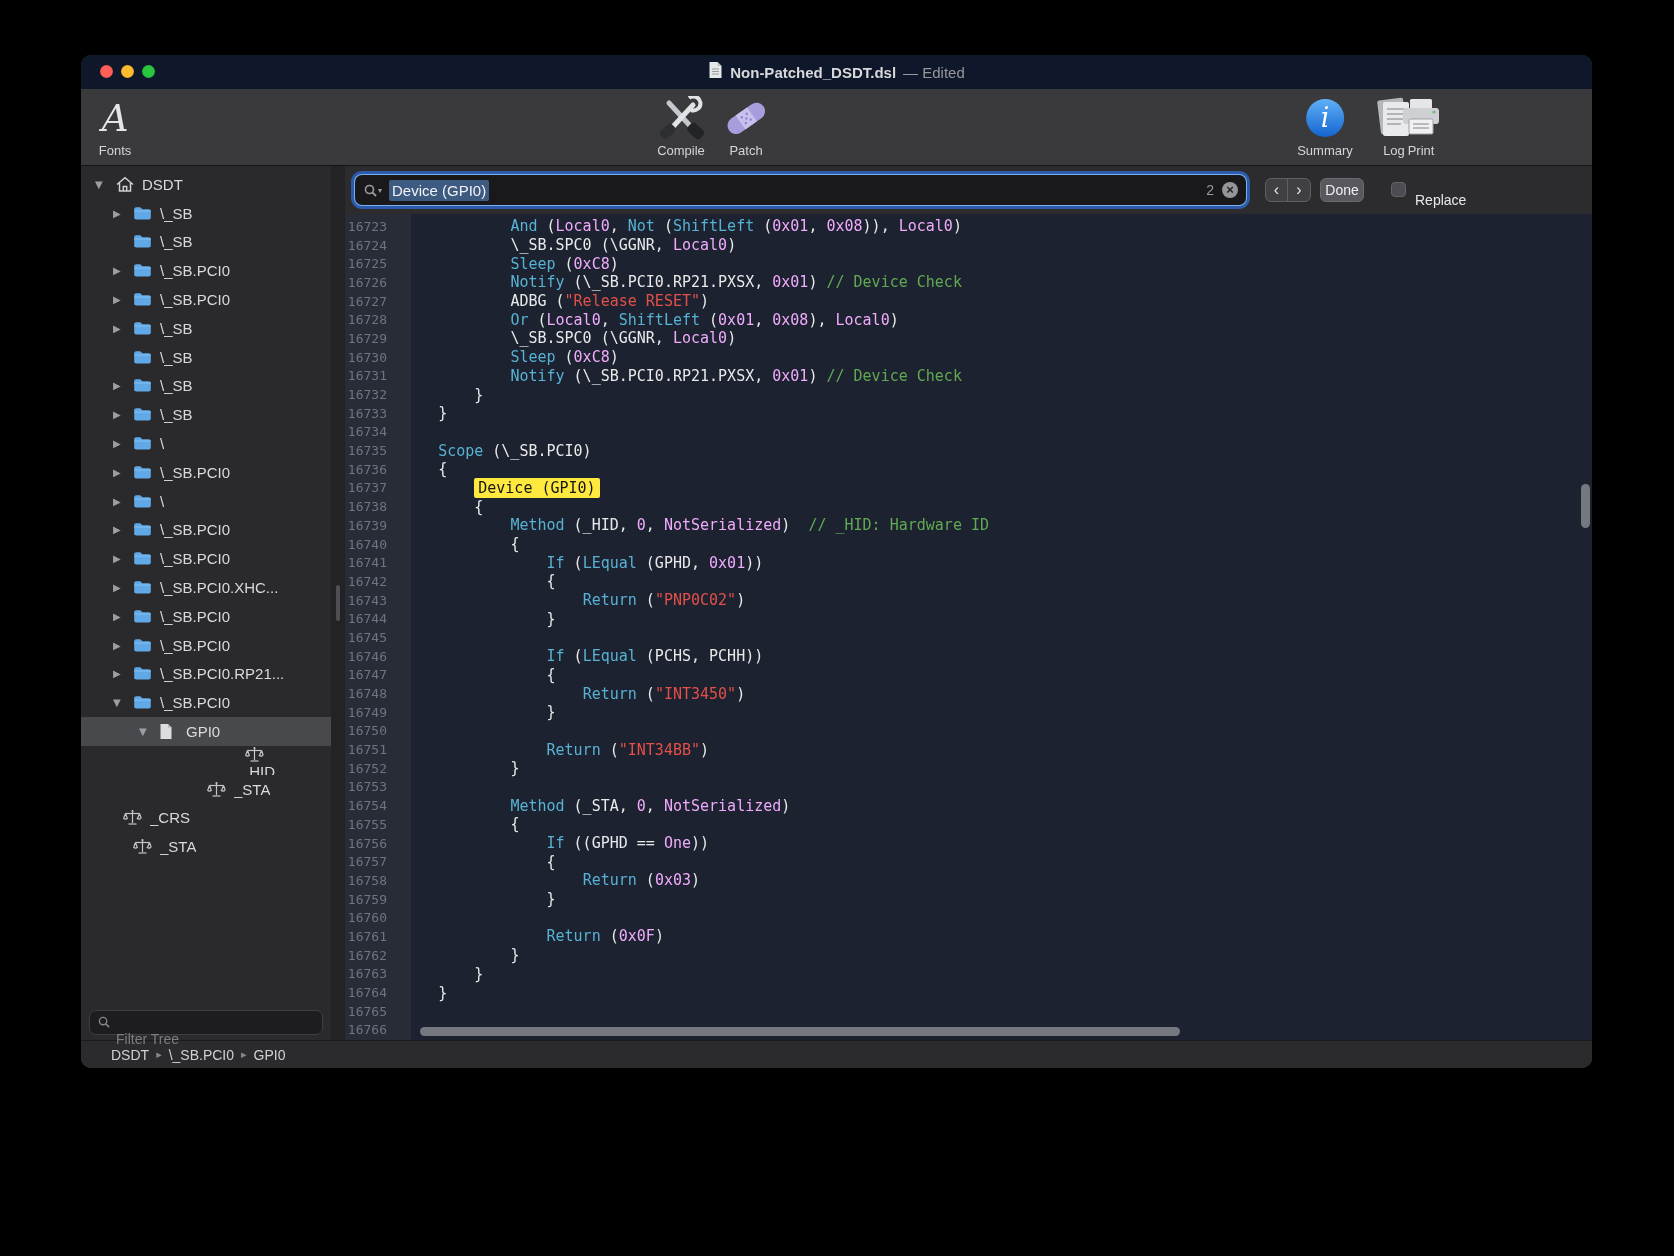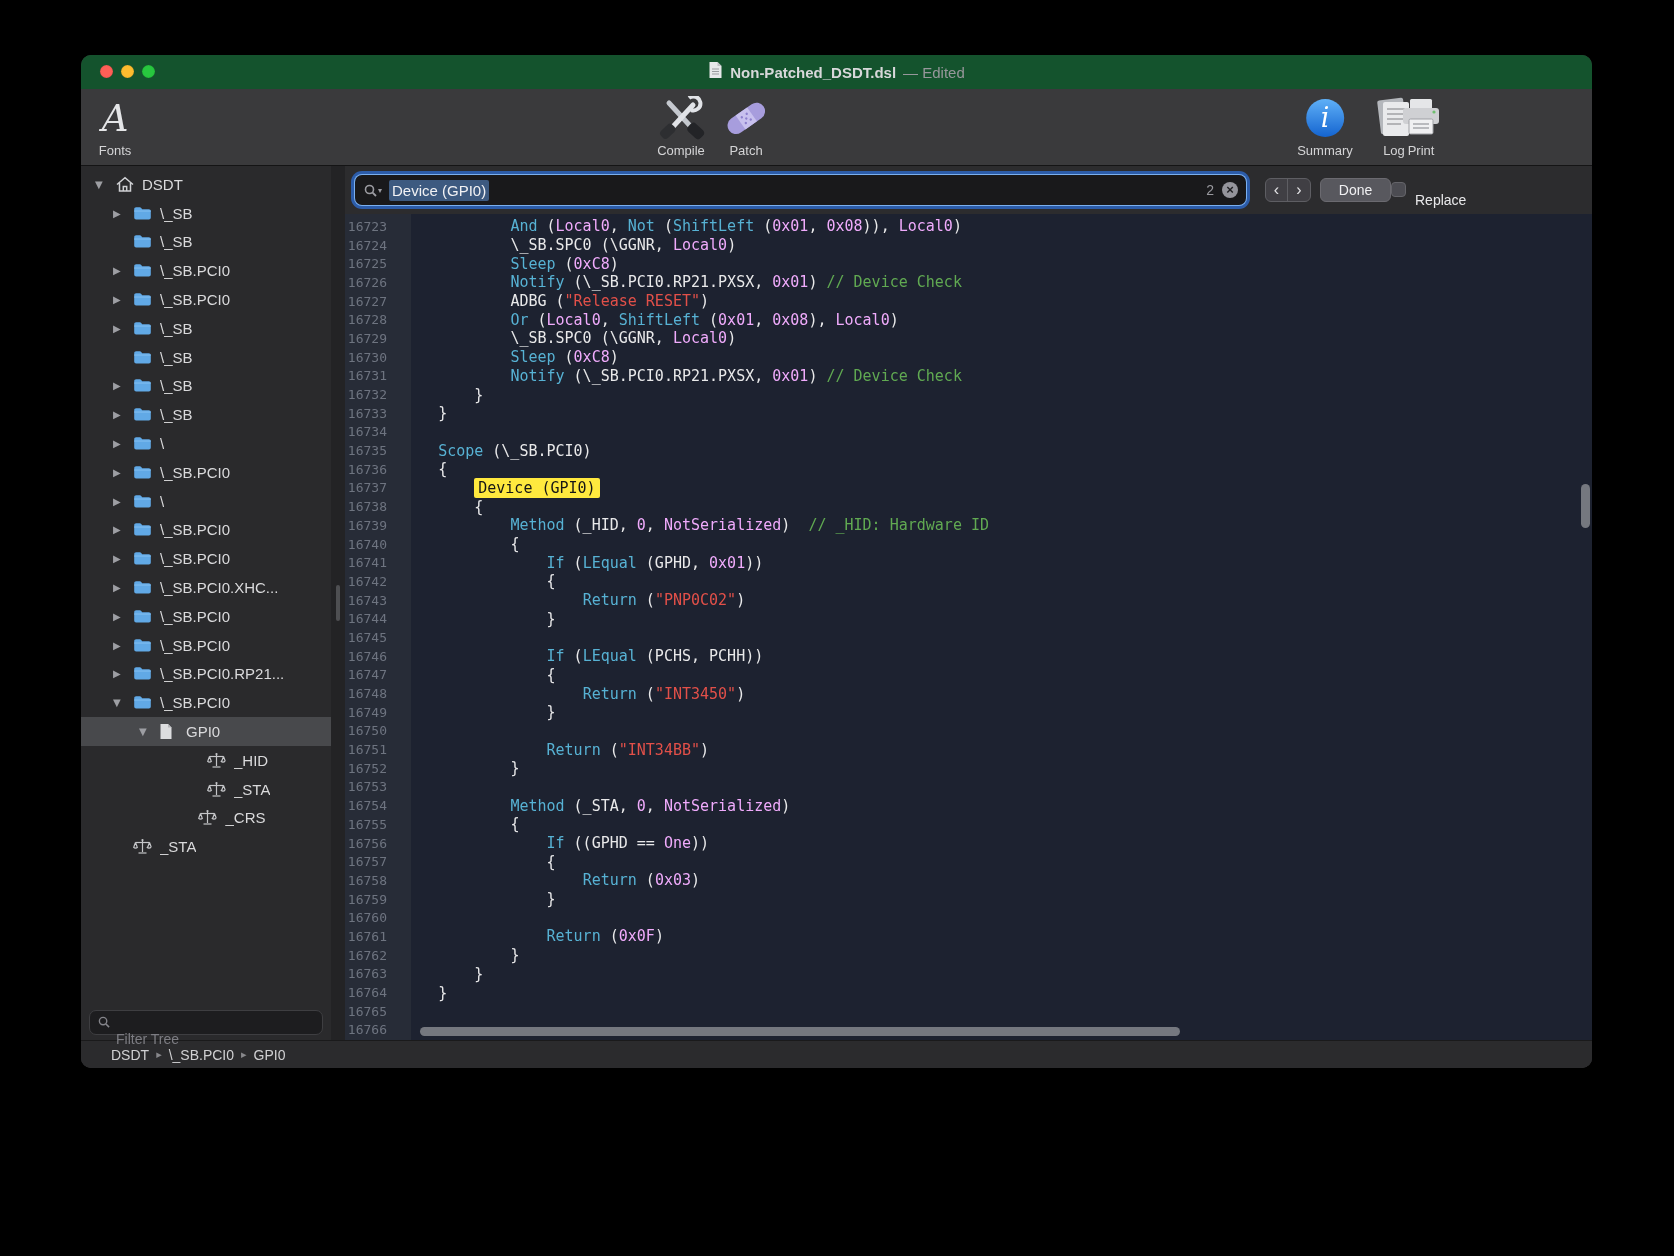--- a/index.html
+++ b/index.html
@@ -5,21 +5,21 @@
   * { margin:0; padding:0; box-sizing:border-box; }
   html,body { width:1674px; height:1256px; background:#000; overflow:hidden;
               font-family:"Liberation Sans", sans-serif; }
 
   .window { position:absolute; left:81px; top:55px; width:1511px; height:1013px;
             border-radius:10px; background:#2c2c2e; overflow:hidden;
             display:flex; flex-direction:column;
             box-shadow: inset 0 0 0 1px rgba(255,255,255,0.07), 0 30px 80px rgba(0,0,0,.75); }
 
   
-  .titlebar { height:34px; background:#14532d; position:relative; flex:none; }
+  .titlebar { height:34px; background:#0f172a; position:relative; flex:none; }
   .traffic { position:absolute; left:19px; top:10px; display:flex; gap:8px; }
   .tl { width:13px; height:13px; border-radius:50%; display:inline-block;
         box-shadow: inset 0 0 1px rgba(0,0,0,.35); }
   .tl.red { background:#ff5f57; } .tl.yellow { background:#fdbc2f; } .tl.green { background:#28c73f; }
   .title-center { position:absolute; left:0; right:0; top:0; height:34px;
                   display:flex; align-items:center; justify-content:center; gap:7px; }
   .title-text { font-size:15px; font-weight:bold; color:#d8d8da; }
   .title-edited { font-size:15px; color:#97979b; }
 
   
@@ -65,21 +65,21 @@
   .find-text { flex:1; font-size:15px; color:#f2f2f4; }
   .sel-text { background:#3d5a80; border-radius:2px; padding:2px 3px; }
   .find-count { font-size:14px; color:#98989e; margin-right:8px; }
   .clear-btn { width:16px; height:16px; border-radius:50%; background:#94949b; color:#202023;
                font-size:13px; font-weight:bold; line-height:16px; text-align:center; cursor:default; }
   .nav-seg { position:absolute; left:920px; top:12px; height:24px; display:flex;
              border:1px solid #5e5e63; border-radius:6px; background:#403f44; overflow:hidden; }
   .nav-btn { width:22px; height:100%; display:flex; align-items:center; justify-content:center;
              color:#e3e3e5; font-size:16px; line-height:1; }
   .nav-btn:first-child { border-right:1px solid #5e5e63; }
-  .done-btn { position:absolute; left:975px; top:12px; width:71px; height:24px;
+  .done-btn { position:absolute; left:975px; top:12px; width:44px; height:24px;
               background:#58585e; border:1px solid #6b6a70; border-radius:6px;
               color:#f0f0f2; font-size:14px; display:flex; align-items:center; justify-content:center; }
   .replace-check { position:absolute; left:1046px; top:16px; width:15px; height:15px;
                    background:#4c4c52; border:1px solid #646469; border-radius:4px; }
   .replace-label { position:absolute; left:1070px; top:26px; font-size:14px; color:#e8e8ea; }
 
   
   .editor { flex:1; position:relative; background:#1d2230; overflow:hidden;
             font-family:"DejaVu Sans Mono", monospace; }
   .gutter-bg { position:absolute; left:0; top:0; bottom:0; width:66px; background:#272c37; }
@@ -406,21 +406,21 @@
           <div class="trow sel" style="padding-left: 56px;">
             <span class="arrow">▼</span>
             <span class="ticn">
               <svg width="14" height="17" viewBox="0 0 14 17">
                 <path d="M1.5 1 L9 1 L12.5 4.5 L12.5 16 L1.5 16 Z" fill="#dcdddf"></path>
                 <path d="M9 1 L9 4.5 L12.5 4.5 Z" fill="#b6b7ba"></path>
               </svg>
             </span>
             <span class="tlab">GPI0</span>
           </div>
-          <div class="trow" style="padding-left: 104px;">
+          <div class="trow" style="padding-left: 104px; flex-direction: column;">
             <span class="arrow"></span>
             <span class="ticn">
               <svg width="19" height="17" viewBox="0 0 19 17">
                 <g stroke="#c5c6c9" stroke-width="1.2" fill="none">
                   <line x1="9.5" y1="2" x2="9.5" y2="14"></line>
                   <line x1="5.5" y1="15" x2="13.5" y2="15"></line>
                   <line x1="2.5" y1="4.5" x2="16.5" y2="4.5"></line>
                   <path d="M2.5 4.5 L0.8 9 M2.5 4.5 L4.2 9 M0.3 9 Q2.5 11.4 4.7 9"></path>
                   <path d="M16.5 4.5 L14.8 9 M16.5 4.5 L18.2 9 M13.8 9 Q16 11.4 18.2 9"></path>
                 </g>
@@ -438,21 +438,21 @@
                   <line x1="5.5" y1="15" x2="13.5" y2="15"></line>
                   <line x1="2.5" y1="4.5" x2="16.5" y2="4.5"></line>
                   <path d="M2.5 4.5 L0.8 9 M2.5 4.5 L4.2 9 M0.3 9 Q2.5 11.4 4.7 9"></path>
                   <path d="M16.5 4.5 L14.8 9 M16.5 4.5 L18.2 9 M13.8 9 Q16 11.4 18.2 9"></path>
                 </g>
                 <circle cx="9.5" cy="2" r="1.1" fill="#c5c6c9"></circle>
               </svg>
             </span>
             <span class="tlab">_STA</span>
           </div>
-          <div class="trow" style="padding-left: 30px; justify-content: center;">
+          <div class="trow" style="padding-left: 20px;">
             <span class="arrow"></span>
             <span class="ticn">
               <svg width="19" height="17" viewBox="0 0 19 17">
                 <g stroke="#c5c6c9" stroke-width="1.2" fill="none">
                   <line x1="9.5" y1="2" x2="9.5" y2="14"></line>
                   <line x1="5.5" y1="15" x2="13.5" y2="15"></line>
                   <line x1="2.5" y1="4.5" x2="16.5" y2="4.5"></line>
                   <path d="M2.5 4.5 L0.8 9 M2.5 4.5 L4.2 9 M0.3 9 Q2.5 11.4 4.7 9"></path>
                   <path d="M16.5 4.5 L14.8 9 M16.5 4.5 L18.2 9 M13.8 9 Q16 11.4 18.2 9"></path>
                 </g>

